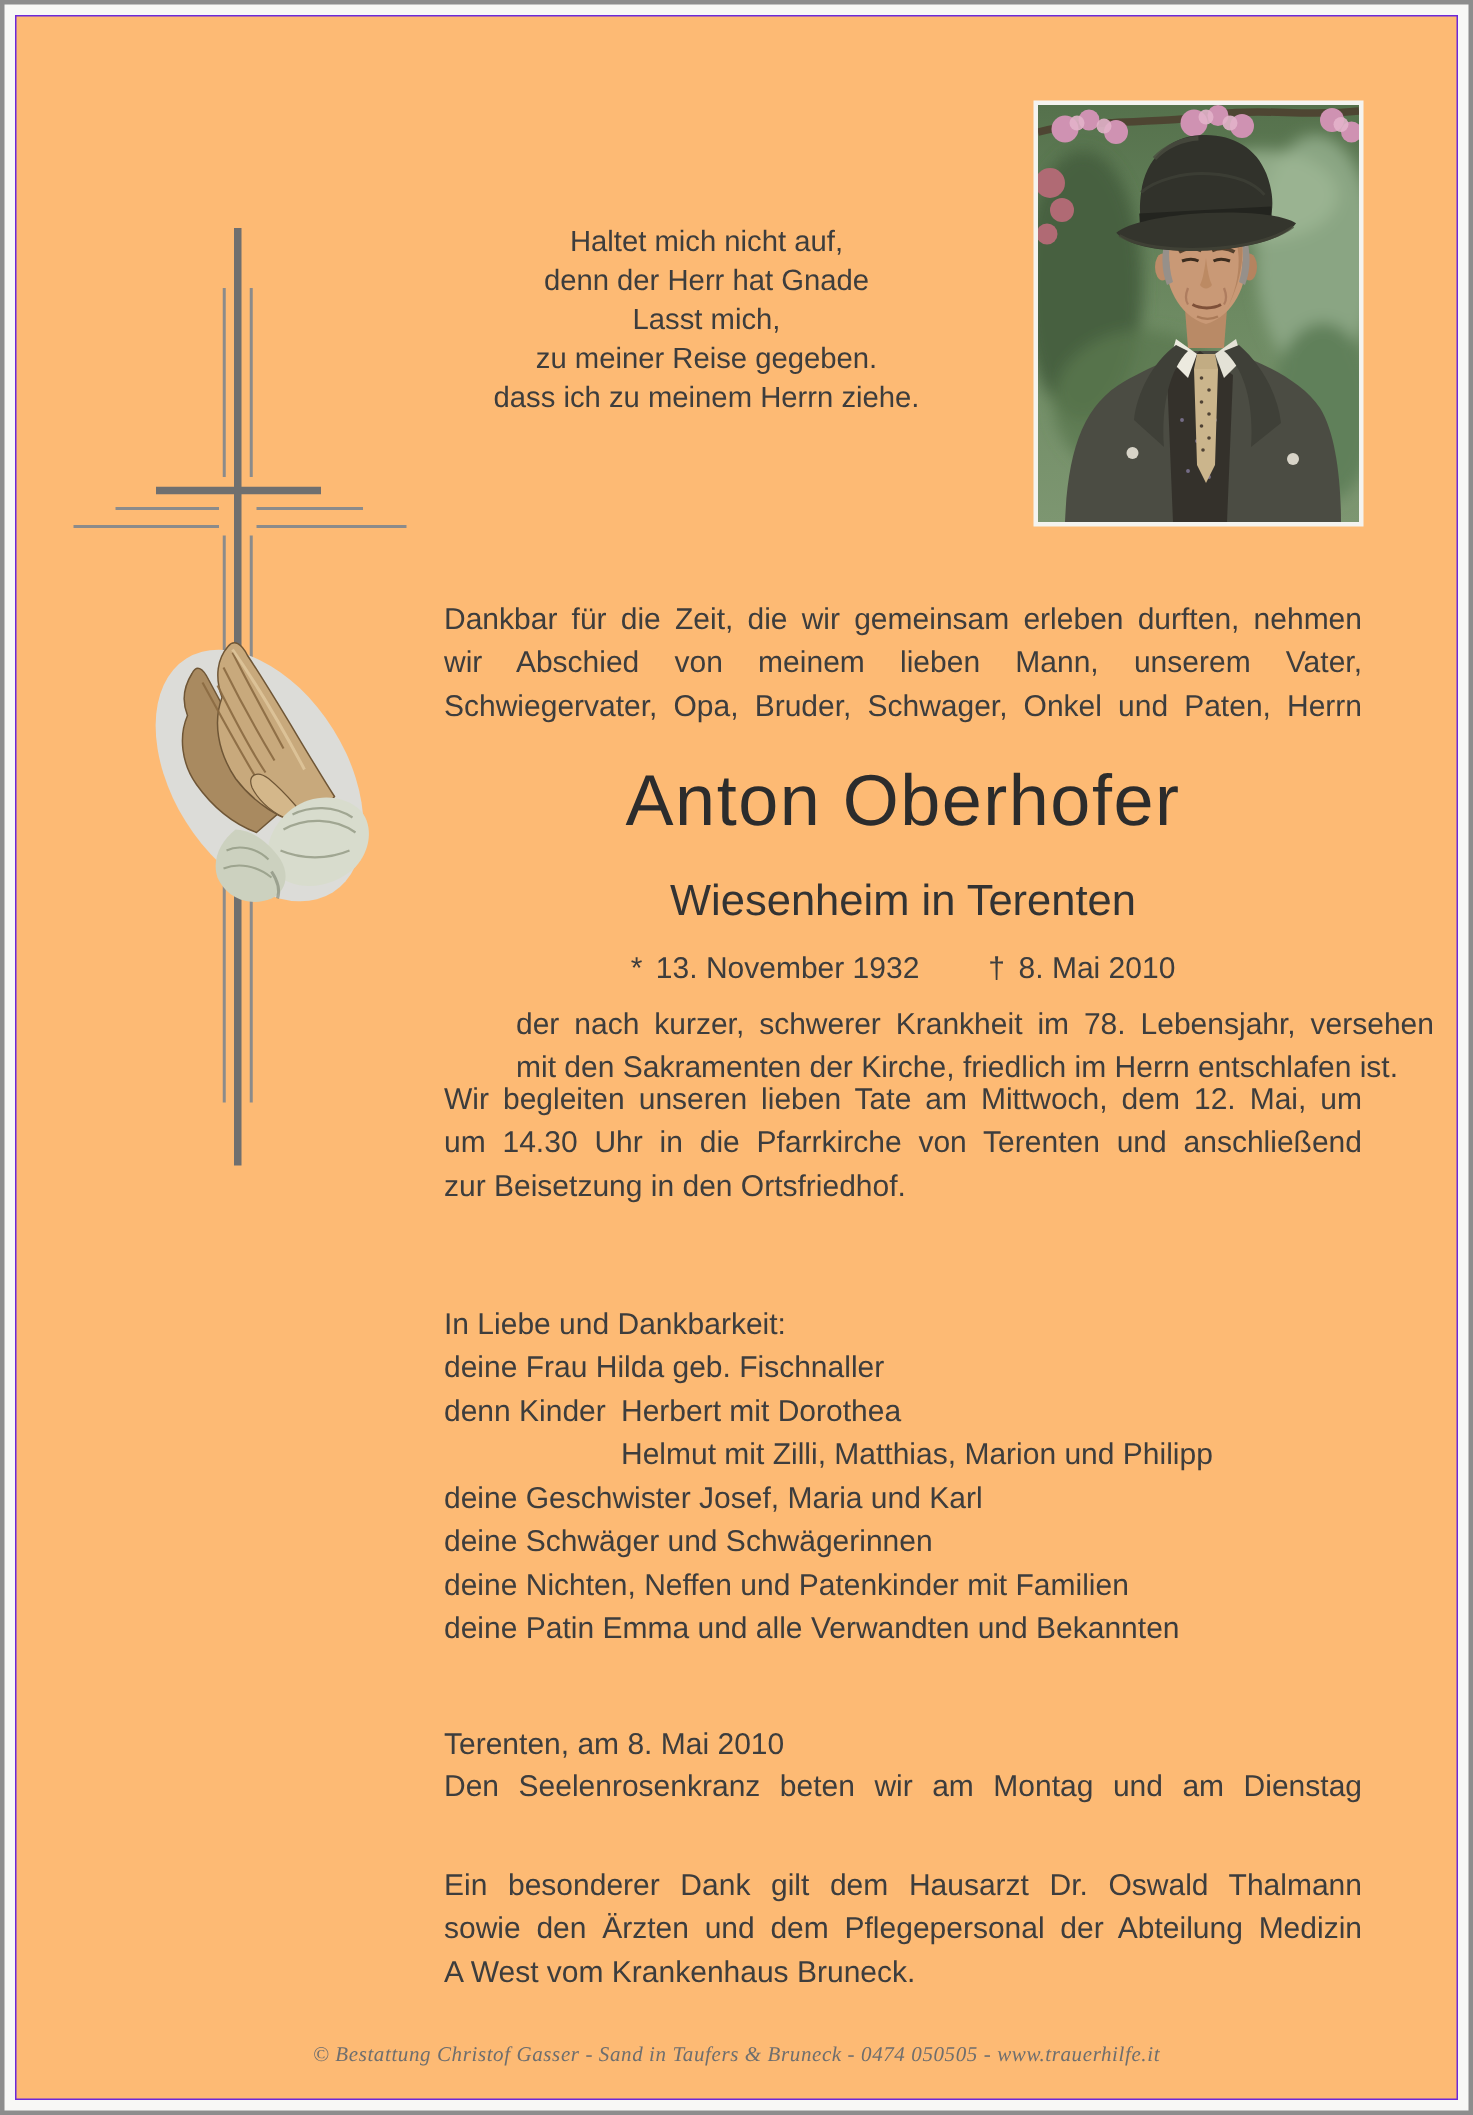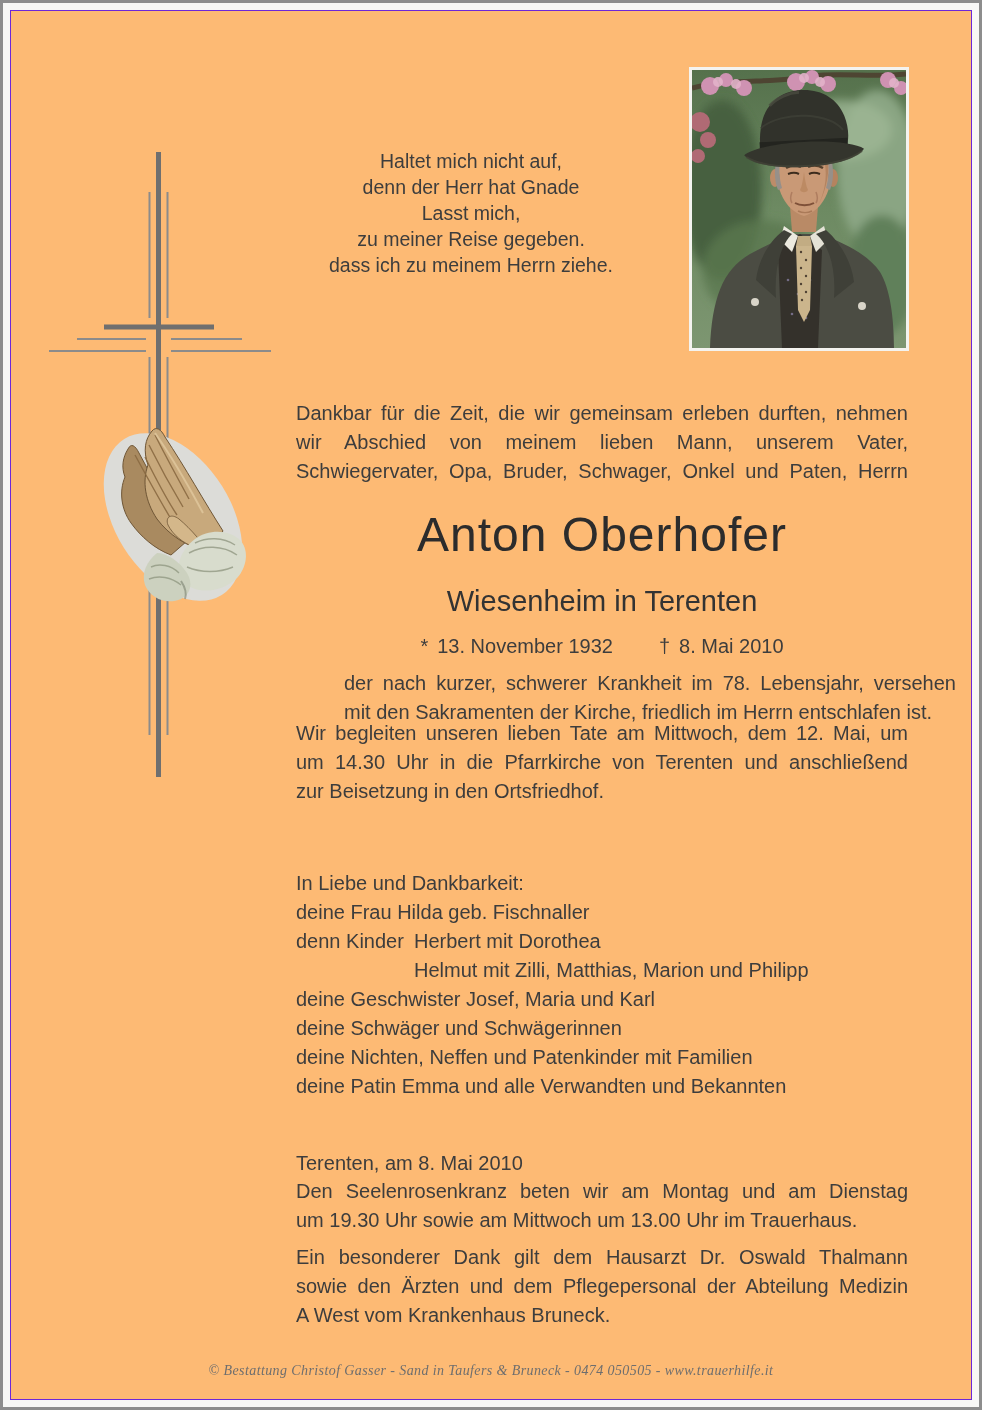--- a/index.html
+++ b/index.html
@@ -248,21 +248,20 @@
     <div>deine Geschwister Josef, Maria und Karl</div>
     <div>deine Schwäger und Schwägerinnen</div>
     <div>deine Nichten, Neffen und Patenkinder mit Familien</div>
     <div>deine Patin Emma und alle Verwandten und Bekannten</div>
   </div>
 
   <div class="col dateline">Terenten, am 8. Mai 2010</div>
 
   <div class="col rosary">
     <div class="jl">Den Seelenrosenkranz beten wir am Montag und am Dienstag</div>
-    <div class="ll">um 19.30 Uhr sowie am Mittwoch um 13.00 Uhr im Trauerhaus.</div>
   </div>
 
   <div class="col thanks">
     <div class="jl">Ein besonderer Dank gilt dem Hausarzt Dr. Oswald Thalmann</div>
     <div class="jl">sowie den Ärzten und dem Pflegepersonal der Abteilung Medizin</div>
     <div class="ll">A West vom Krankenhaus Bruneck.</div>
   </div>
 
   <div class="footer">© Bestattung Christof Gasser - Sand in Taufers &amp; Bruneck - 0474 050505 - www.trauerhilfe.it</div>
 

